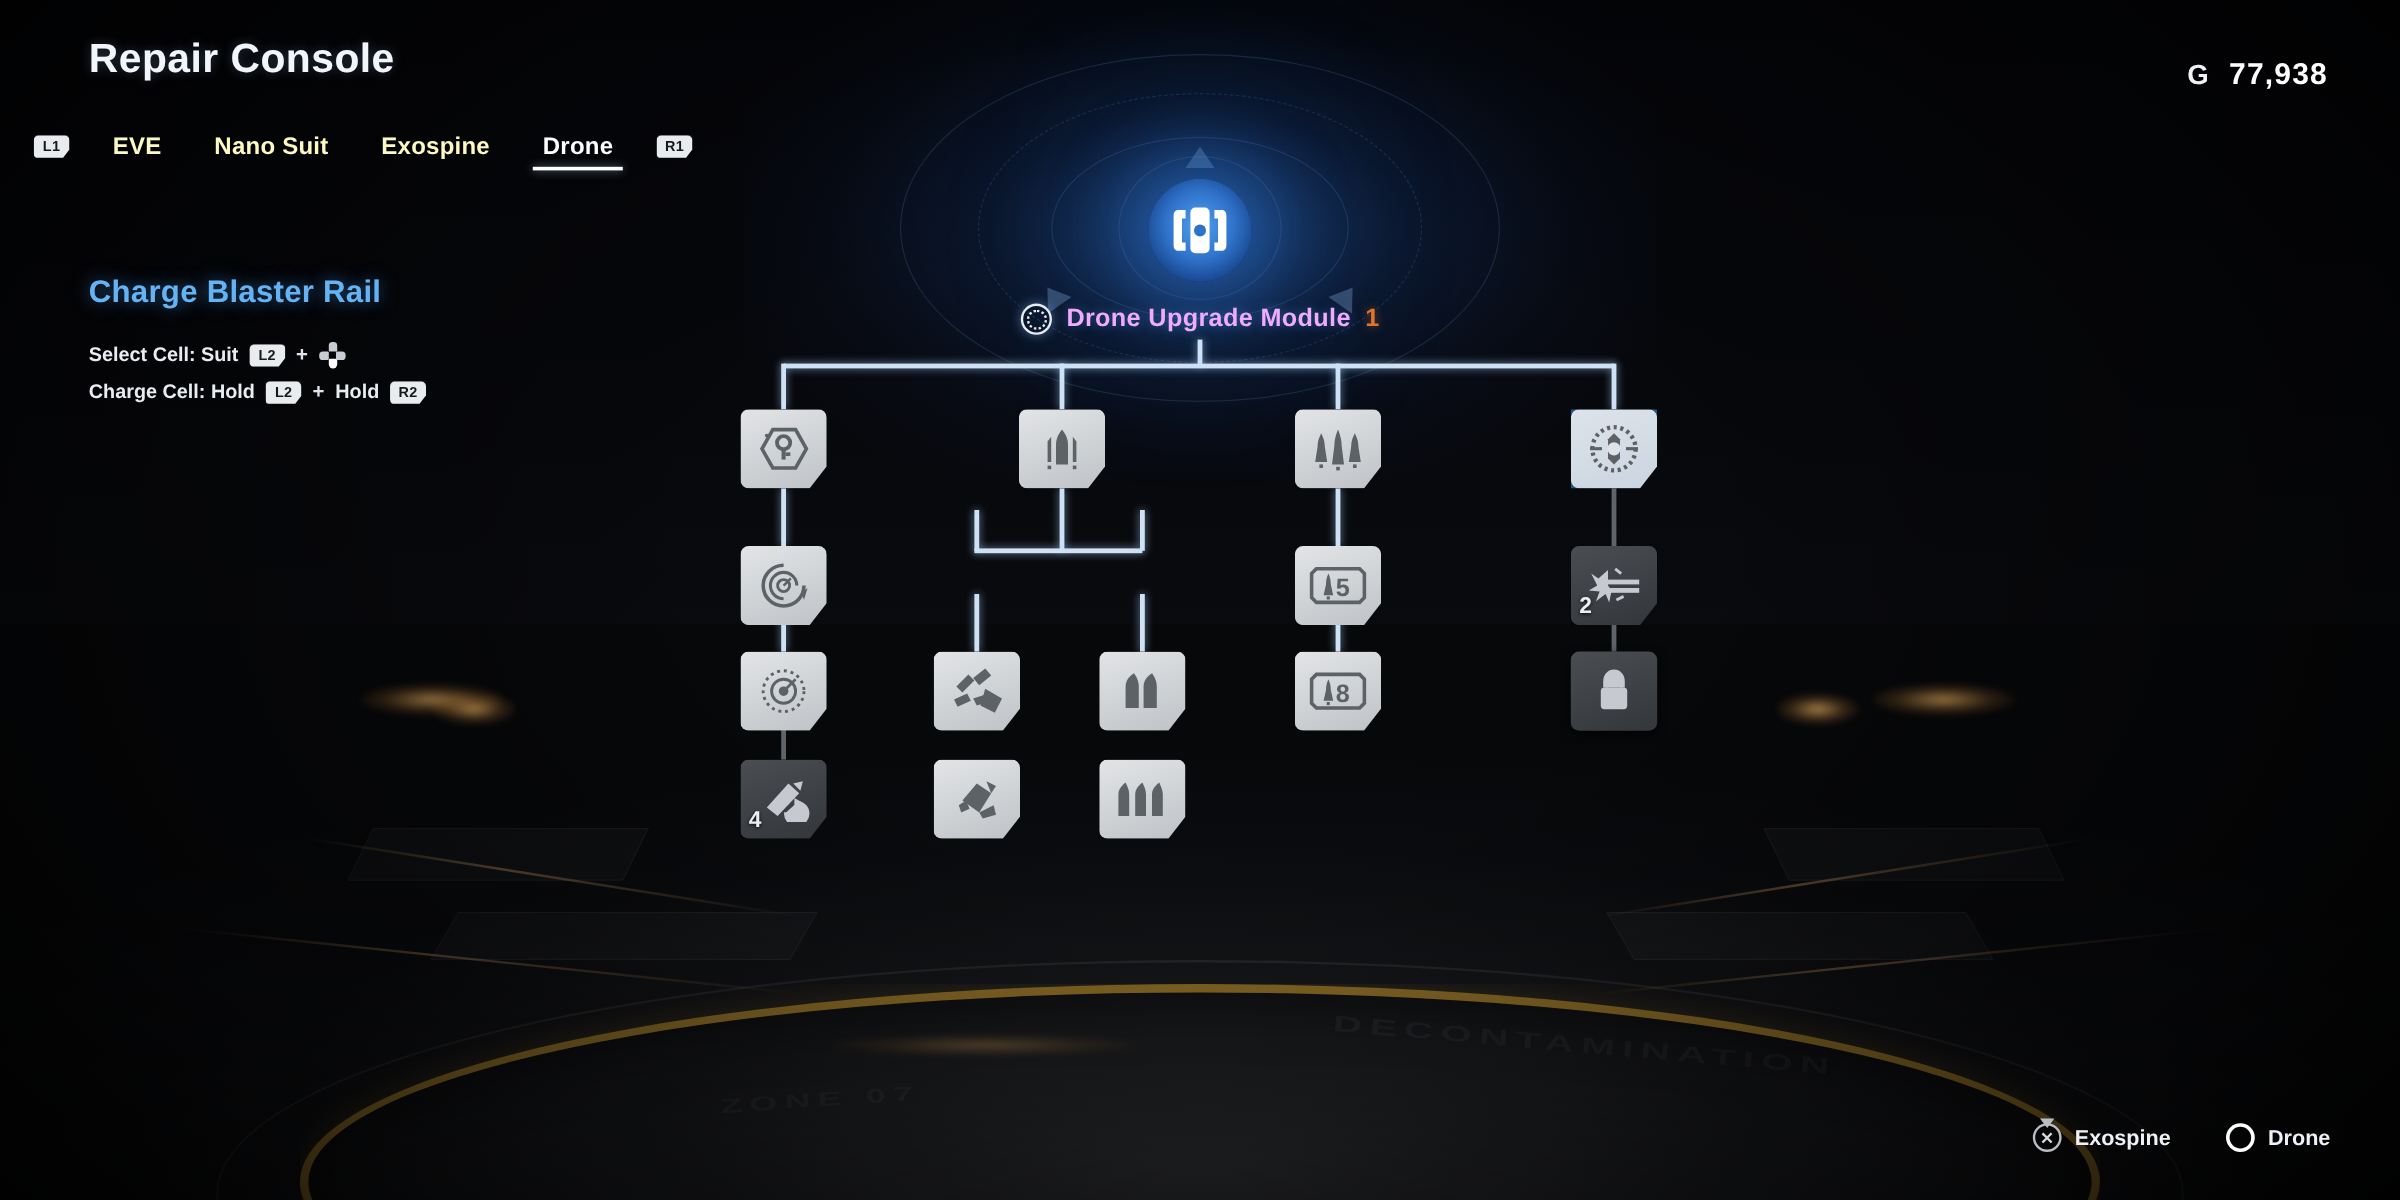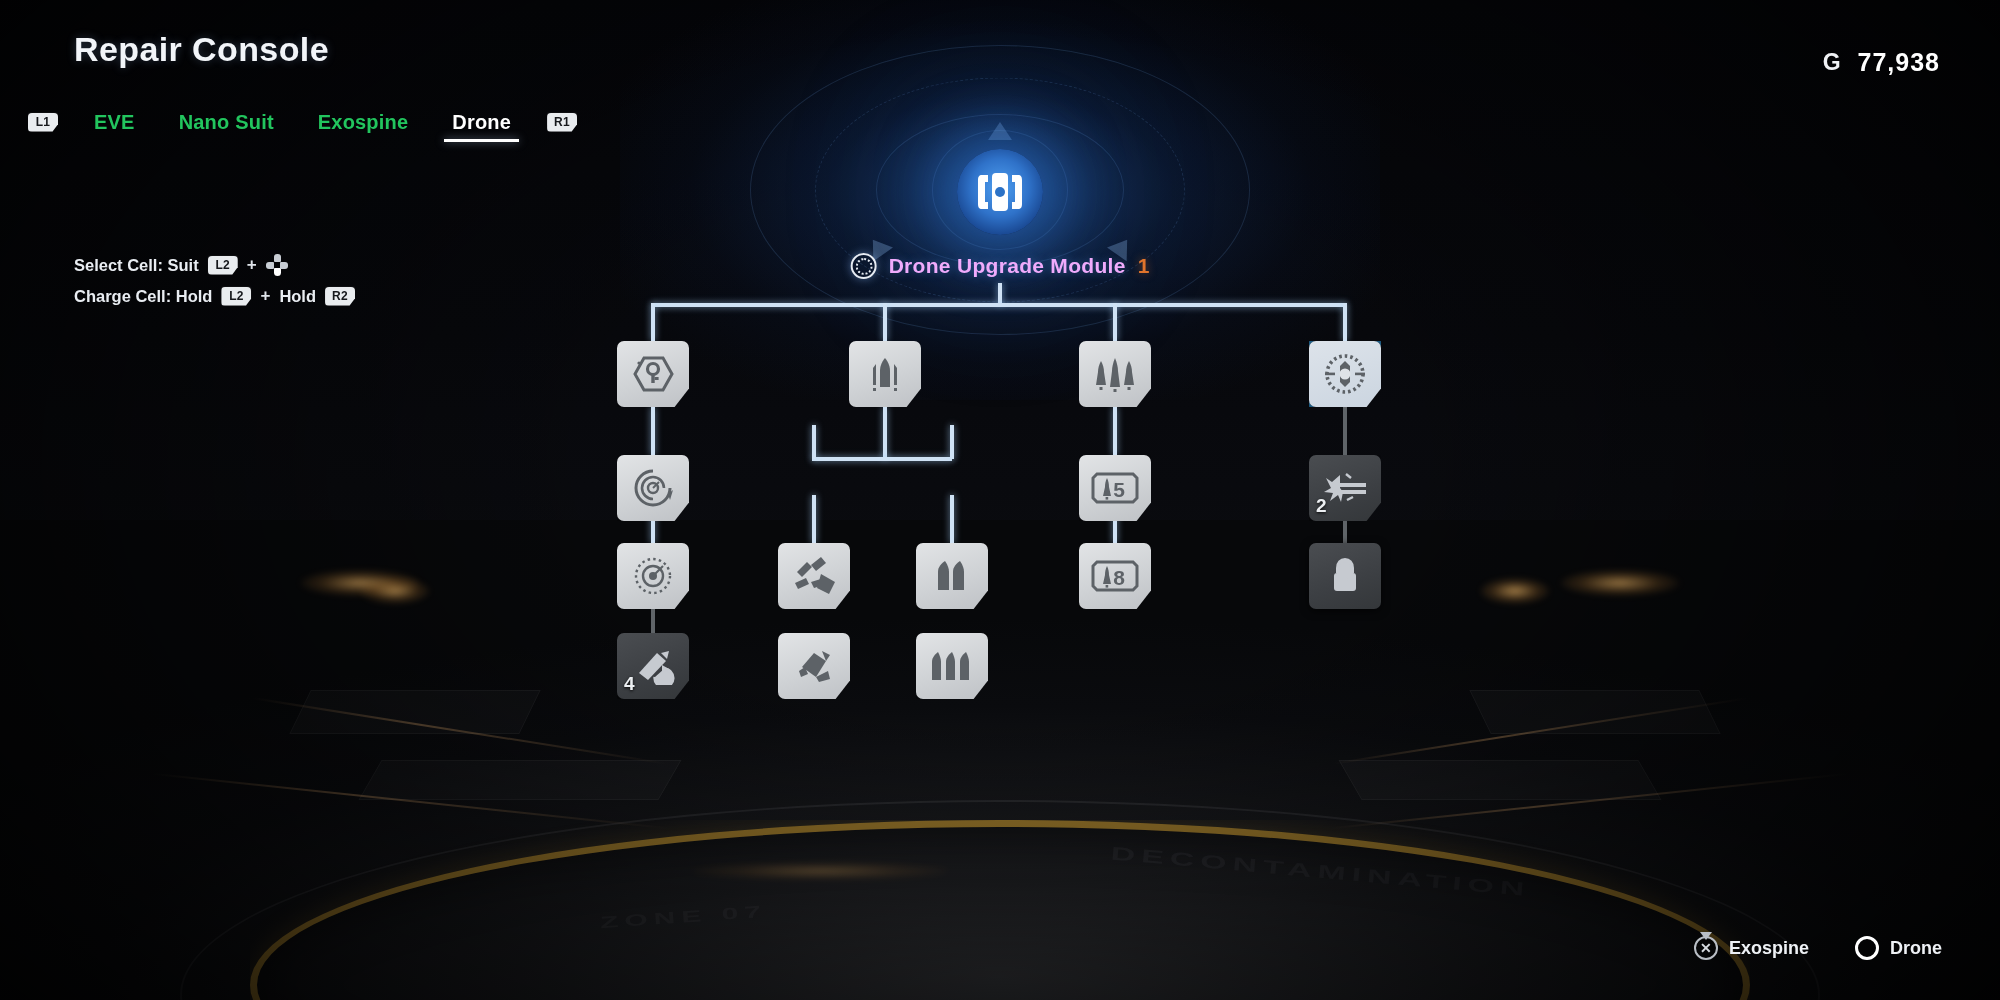--- a/index.html
+++ b/index.html
@@ -80,21 +80,21 @@
     display:inline-flex; align-items:center; justify-content:center;
     min-width:30px; height:19px; padding:0 6px;
     background:#e9ecef; color:#16181c;
     font-size:12px; font-weight:700; letter-spacing:.3px;
     border-radius:4px 4px 4px 4px;
     clip-path: polygon(0 0, 100% 0, 100% 62%, 82% 100%, 0 100%);
     box-shadow:0 0 6px rgba(255,255,255,.2);
   }
   .tab{
     padding:0 22px; height:44px; display:flex; align-items:center;
-    font-size:20px; color:#22c55e; font-weight:600; letter-spacing:.2px;
+    font-size:20px; color:#fef9c3; font-weight:600; letter-spacing:.2px;
     position:relative; cursor:pointer;
   }
   .tab.active{ color:#ffffff; }
   .tab.active::after{
     content:""; position:absolute; left:14px; right:14px; bottom:2px;
     height:3px; background:#ffffff; box-shadow:0 0 8px rgba(200,225,255,.5);
   }
   .tab-sp{ width:14px; }
 
   
@@ -276,20 +276,21 @@
   <span class="tab-sp"></span>
   <div class="tab">EVE</div>
   <div class="tab">Nano Suit</div>
   <div class="tab">Exospine</div>
   <div class="tab active">Drone</div>
   <span class="tab-sp"></span>
   <span class="pad-badge">R1</span>
 </div>
 
 <div id="info">
+  <div class="skill-name">Charge Blaster Rail</div>
   <div class="hints">
 
     <div class="hint">
       <span>Select Cell: Suit</span>
       <span class="pad-badge">L2</span>
       <span class="plus">+</span>
       <span class="dpad">
           <i class="u"></i>
           <i class="d"></i>
           <i class="l"></i>

